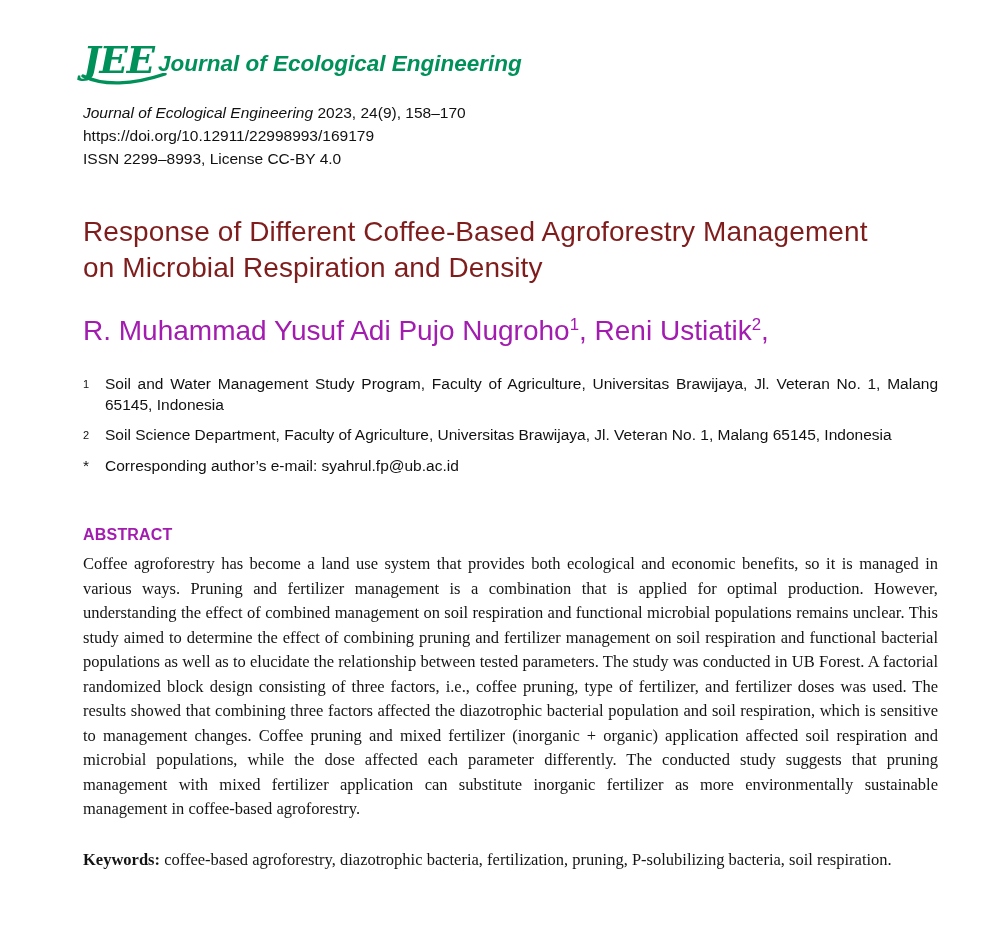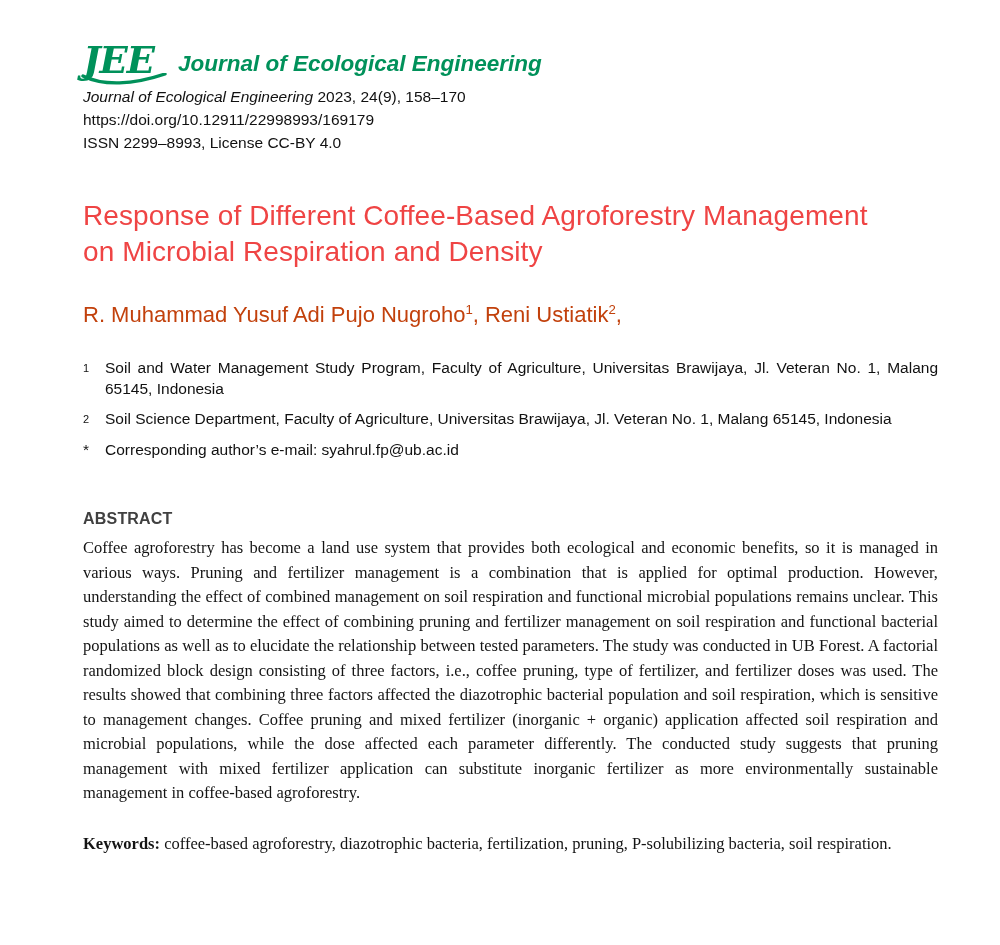--- a/index.html
+++ b/index.html
@@ -14,22 +14,22 @@
   .page {
     width: 1000px;
     height: 945px;
     padding: 42px 62px 0 83px;
   }
 
   
   .logo-row {
     display: flex;
     align-items: flex-end;
-    gap: 24px;
-    margin-bottom: 0;
+    gap: 4px;
+    margin-bottom: 16px;
   }
   .logo-wrap {
     position: relative;
     display: inline-block;
     padding-bottom: 6px;
   }
   .logo-text {
     font-family: "DejaVu Serif", serif;
     font-style: italic;
     font-weight: 700;
@@ -64,30 +64,30 @@
   }
   .meta-left .citation em { font-style: italic; }
   .meta-right { text-align: right; }
 
   
   .title {
     margin-top: 44px;
     font-size: 28px;
     font-weight: 400;
     line-height: 36px;
-    color: #ef4444;
+    color: #7f1d1d;
     letter-spacing: 0.1px;
   }
 
   
   .authors {
     margin-top: 30px;
-    font-size: 22px;
+    font-size: 28px;
     line-height: 29px;
-    color: #c2410c;
+    color: #a21caf;
   }
   .authors sup {
     font-size: 60%;
     vertical-align: super;
     line-height: 0;
   }
 
   
   .affiliations {
     margin-top: 28px;
@@ -112,21 +112,21 @@
   }
   .aff-text { flex: 1; text-align: justify; }
   .aff-email { color: #111; }
 
   
   .abstract-heading {
     margin-top: 50px;
     font-size: 16px;
     font-weight: 700;
     letter-spacing: 0.2px;
-    color: #404040;
+    color: #a21caf;
   }
   .abstract-body {
     margin-top: 8px;
     font-family: "Liberation Serif", serif;
     font-size: 16.5px;
     line-height: 24.5px;
     text-align: justify;
     color: #141414;
   }
 

